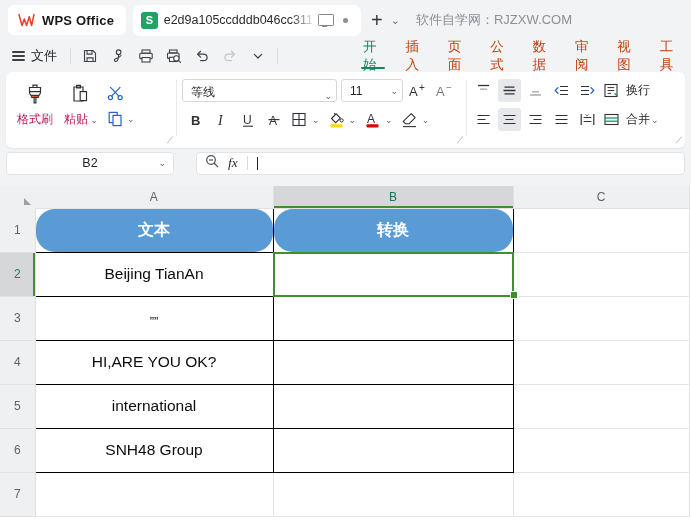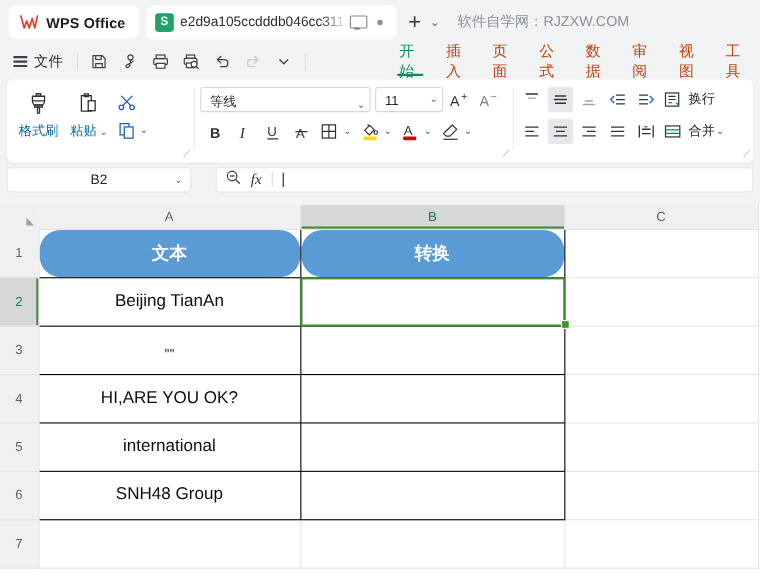--- a/index.html
+++ b/index.html
@@ -142,21 +142,21 @@
   }
   .ribbon-wrap { padding: 0 6px; background: #f2f3f5; }
   .grp { position: relative; display: flex; align-items: flex-start; padding: 6px 6px 0 6px; }
   .grp + .grp:before {
     content: ""; position: absolute; left: 0; top: 8px; bottom: 12px; width: 1px; background: #e8eaed;
   }
   .bigbtn {
     width: 46px; display: flex; flex-direction: column; align-items: center; gap: 3px;
     padding-top: 4px;
   }
-  .bigbtn .lbl { font-size: 12px; color: #0369a1; white-space: nowrap; }
+  .bigbtn .lbl { font-size: 12px; color: #be185d; white-space: nowrap; }
   .bigbtn .lbl.car:after { content: " ⌄"; font-size: 9px; color: #62666b; }
   .stack2 { display: flex; flex-direction: column; gap: 2px; padding-top: 4px; }
   .srow { display: flex; align-items: center; gap: 2px; }
   .sbtn {
     width: 23px; height: 23px;
     display: flex; align-items: center; justify-content: center;
     border-radius: 3px;
     color: #2f3337;
   }
   .sbtn.on { background: #e6e8eb; }

